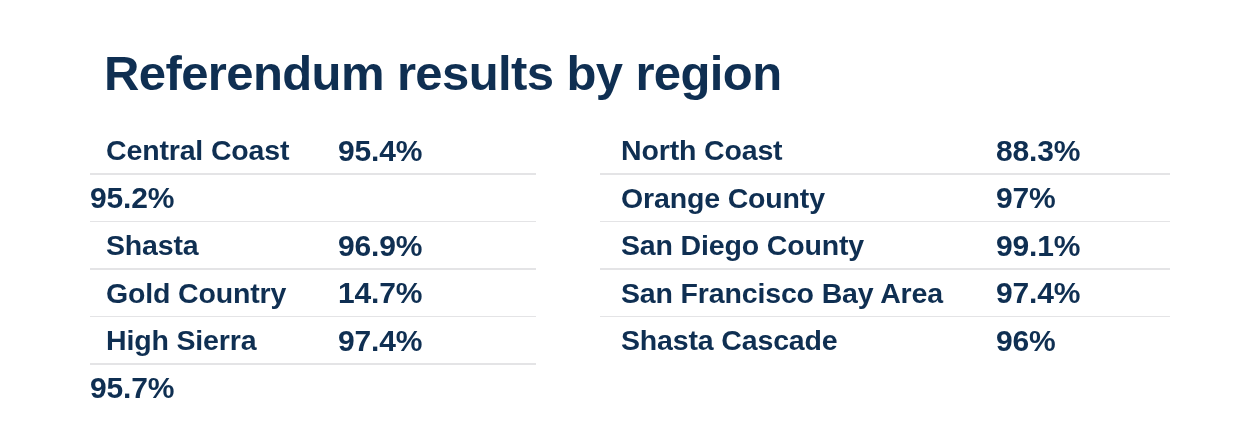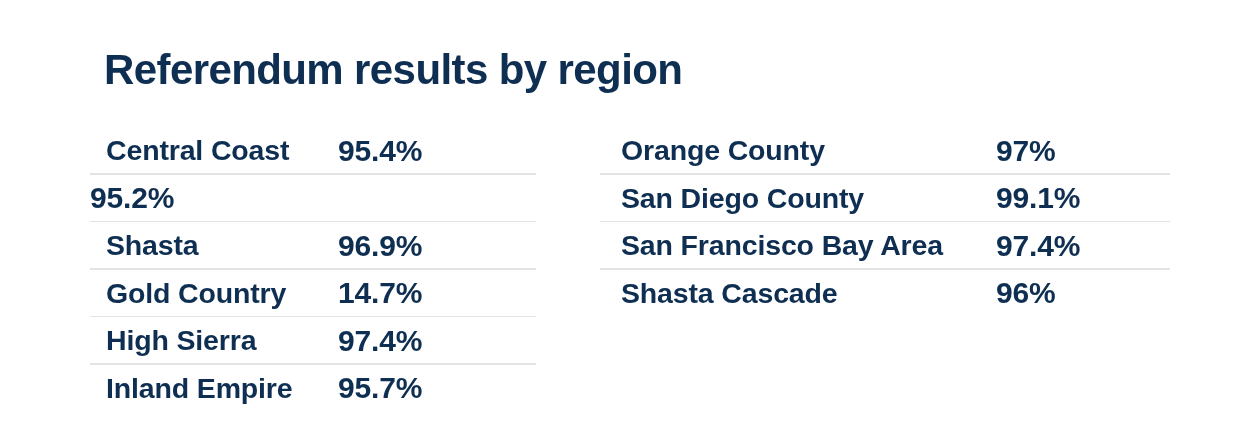--- a/index.html
+++ b/index.html
@@ -19,21 +19,21 @@
     position: relative;
     width: 1250px;
     height: 445px;
     background: #ffffff;
   }
 
   .title {
     position: absolute;
     left: 104px;
     top: 48px;
-    font-size: 42px;
+    font-size: 49px;
     font-weight: 700;
     letter-spacing: -0.6px;
     color: #0f2f52;
     line-height: 1.05;
     white-space: nowrap;
   }
 
   .columns {
     position: absolute;
     left: 0;
@@ -132,29 +132,32 @@
         <span class="row-label">Gold Country</span>
         <span class="row-value">14.7%</span>
       </div>
 
       <div class="row">
         <span class="row-label">High Sierra</span>
         <span class="row-value">97.4%</span>
       </div>
 
       <div class="row">
-        <span class="row-label">Inland Empire</span>
         <span class="row-value">95.7%</span>
       </div>
 
     </div>
 
     <div class="col col-right">
 
 
+      <div class="row">
+        <span class="row-label">North Coast</span>
+        <span class="row-value">88.3%</span>
+      </div>
 
       <div class="row">
         <span class="row-label">Orange County</span>
         <span class="row-value">97%</span>
       </div>
 
       <div class="row">
         <span class="row-label">San Diego County</span>
         <span class="row-value">99.1%</span>
       </div>

